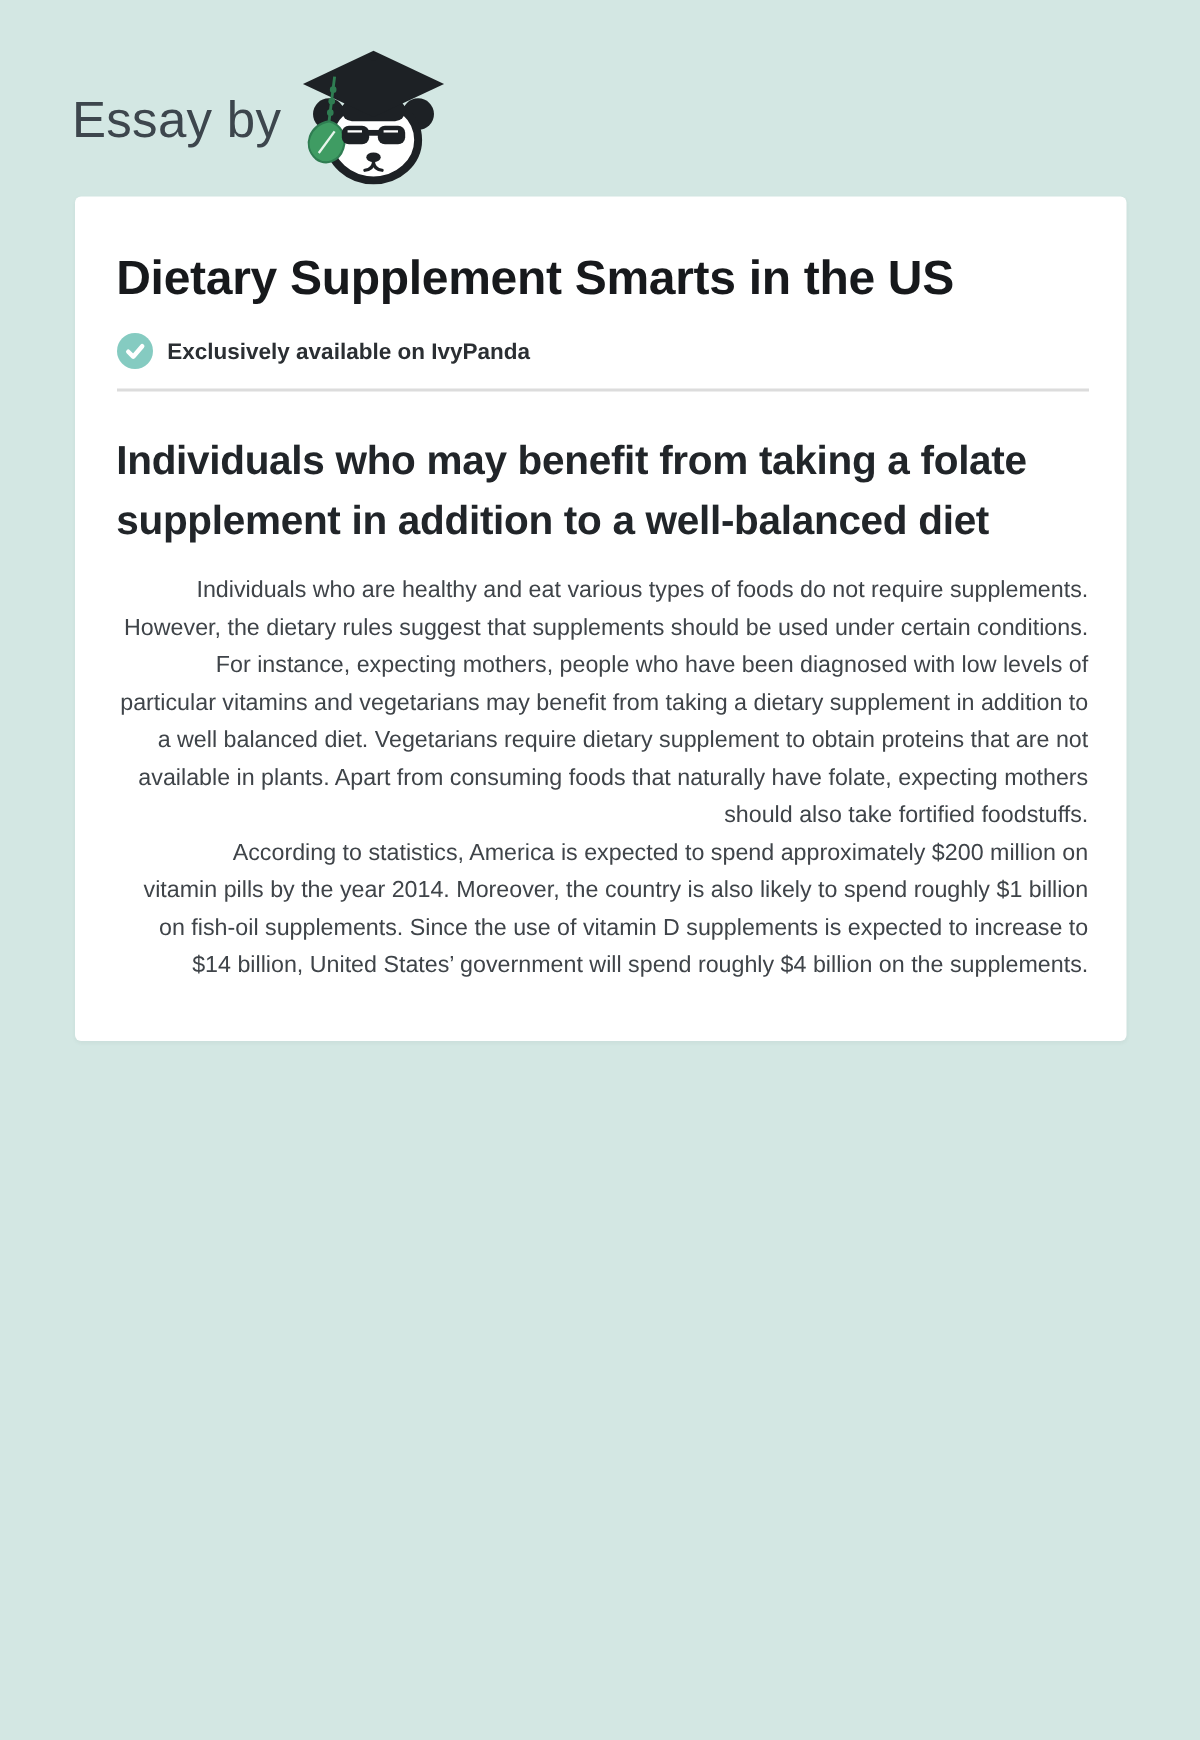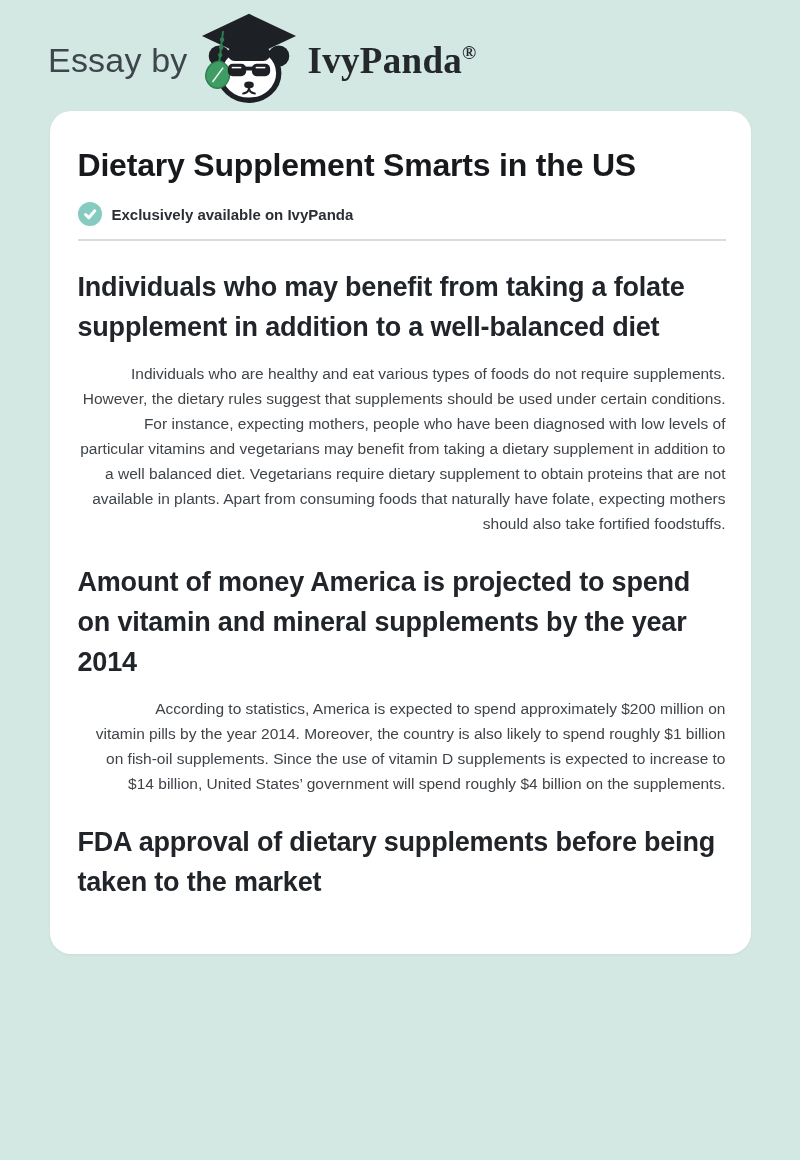--- a/index.html
+++ b/index.html
@@ -10,20 +10,21 @@
     font-family: "Liberation Sans", sans-serif;
     overflow: hidden;
   }
 
   
   .header {
     height: 111px;
     display: flex;
     align-items: center;
     padding: 10px 0 0 48px;
+    margin-top: 20px;
   }
   .header .essay-by {
     font-size: 34px;
     color: #3d464d;
     letter-spacing: 0.2px;
   }
   .logo-wrap {
     width: 106px; height: 96px;
     margin: -6px 6px 0 8px;
     flex: 0 0 auto;
@@ -39,21 +40,21 @@
     font-size: 19px;
     font-weight: 700;
     vertical-align: 14px;
   }
 
   
   .card {
     width: 701px;
     margin: 0 auto;
     background: #ffffff;
-    border-radius: 21px;
+    border-radius: 4px;
     padding: 34px 26px 38px 28px;
     box-shadow: 0 1px 3px rgba(30,60,55,0.05);
   }
   .card-inner { width: 648px; margin: 0 auto; }
 
   h1.article-title {
     font-size: 32px;
     line-height: 40px;
     font-weight: 700;
     color: #17191c;
@@ -136,21 +137,20 @@
       <rect x="49" y="59" width="12" height="4" fill="#1d2125"></rect>
       <path d="M37,60 L47,60" stroke="#ffffff" stroke-width="1.6"></path>
       <path d="M62,60 L72,60" stroke="#ffffff" stroke-width="1.6"></path>
 
       <ellipse cx="55" cy="78" rx="5" ry="3.4" fill="#1d2125"></ellipse>
       <path d="M55,81 Q55,86 49,87 M55,81 Q55,86 61,87" stroke="#1d2125" stroke-width="2.2" fill="none" stroke-linecap="round"></path>
       <path d="M46,92 Q55,96 64,92" stroke="#1d2125" stroke-width="2.2" fill="none" stroke-linecap="round"></path>
     </svg>
   </span>
 
-  <span class="brand"><span>IvyPanda</span><sup>®</sup></span>
 </div>
 
 <div class="card">
   <div class="card-inner">
 
     <h1 class="article-title">Dietary Supplement Smarts in the US</h1>
 
     <div class="badge-row">
       <span class="check-circle">
         <svg viewBox="0 0 24 24" width="24" height="24" aria-hidden="true">
@@ -161,22 +161,20 @@
     </div>
 
     <hr class="divider">
 
     <section>
       <h2 class="section-heading">Individuals who may benefit from taking a folate supplement in addition to a well-balanced diet</h2>
       <p class="section-body">Individuals who are healthy and eat various types of foods do not require supplements. However, the dietary rules suggest that supplements should be used under certain conditions. For instance, expecting mothers, people who have been diagnosed with low levels of particular vitamins and vegetarians may benefit from taking a dietary supplement in addition to a well balanced diet. Vegetarians require dietary supplement to obtain proteins that are not available in plants. Apart from consuming foods that naturally have folate, expecting mothers should also take fortified foodstuffs.</p>
     </section>
 
     <section>
-      <h2 class="section-heading">Amount of money America is projected to spend on vitamin and mineral supplements by the year 2014</h2>
       <p class="section-body">According to statistics, America is expected to spend approximately $200 million on vitamin pills by the year 2014. Moreover, the country is also likely to spend roughly $1 billion on fish-oil supplements. Since the use of vitamin D supplements is expected to increase to $14 billion, United States’ government will spend roughly $4 billion on the supplements.</p>
     </section>
 
     <section>
-      <h2 class="section-heading">FDA approval of dietary supplements before being taken to the market</h2>
     </section>
 
   </div>
 </div>
 
 </body></html>

